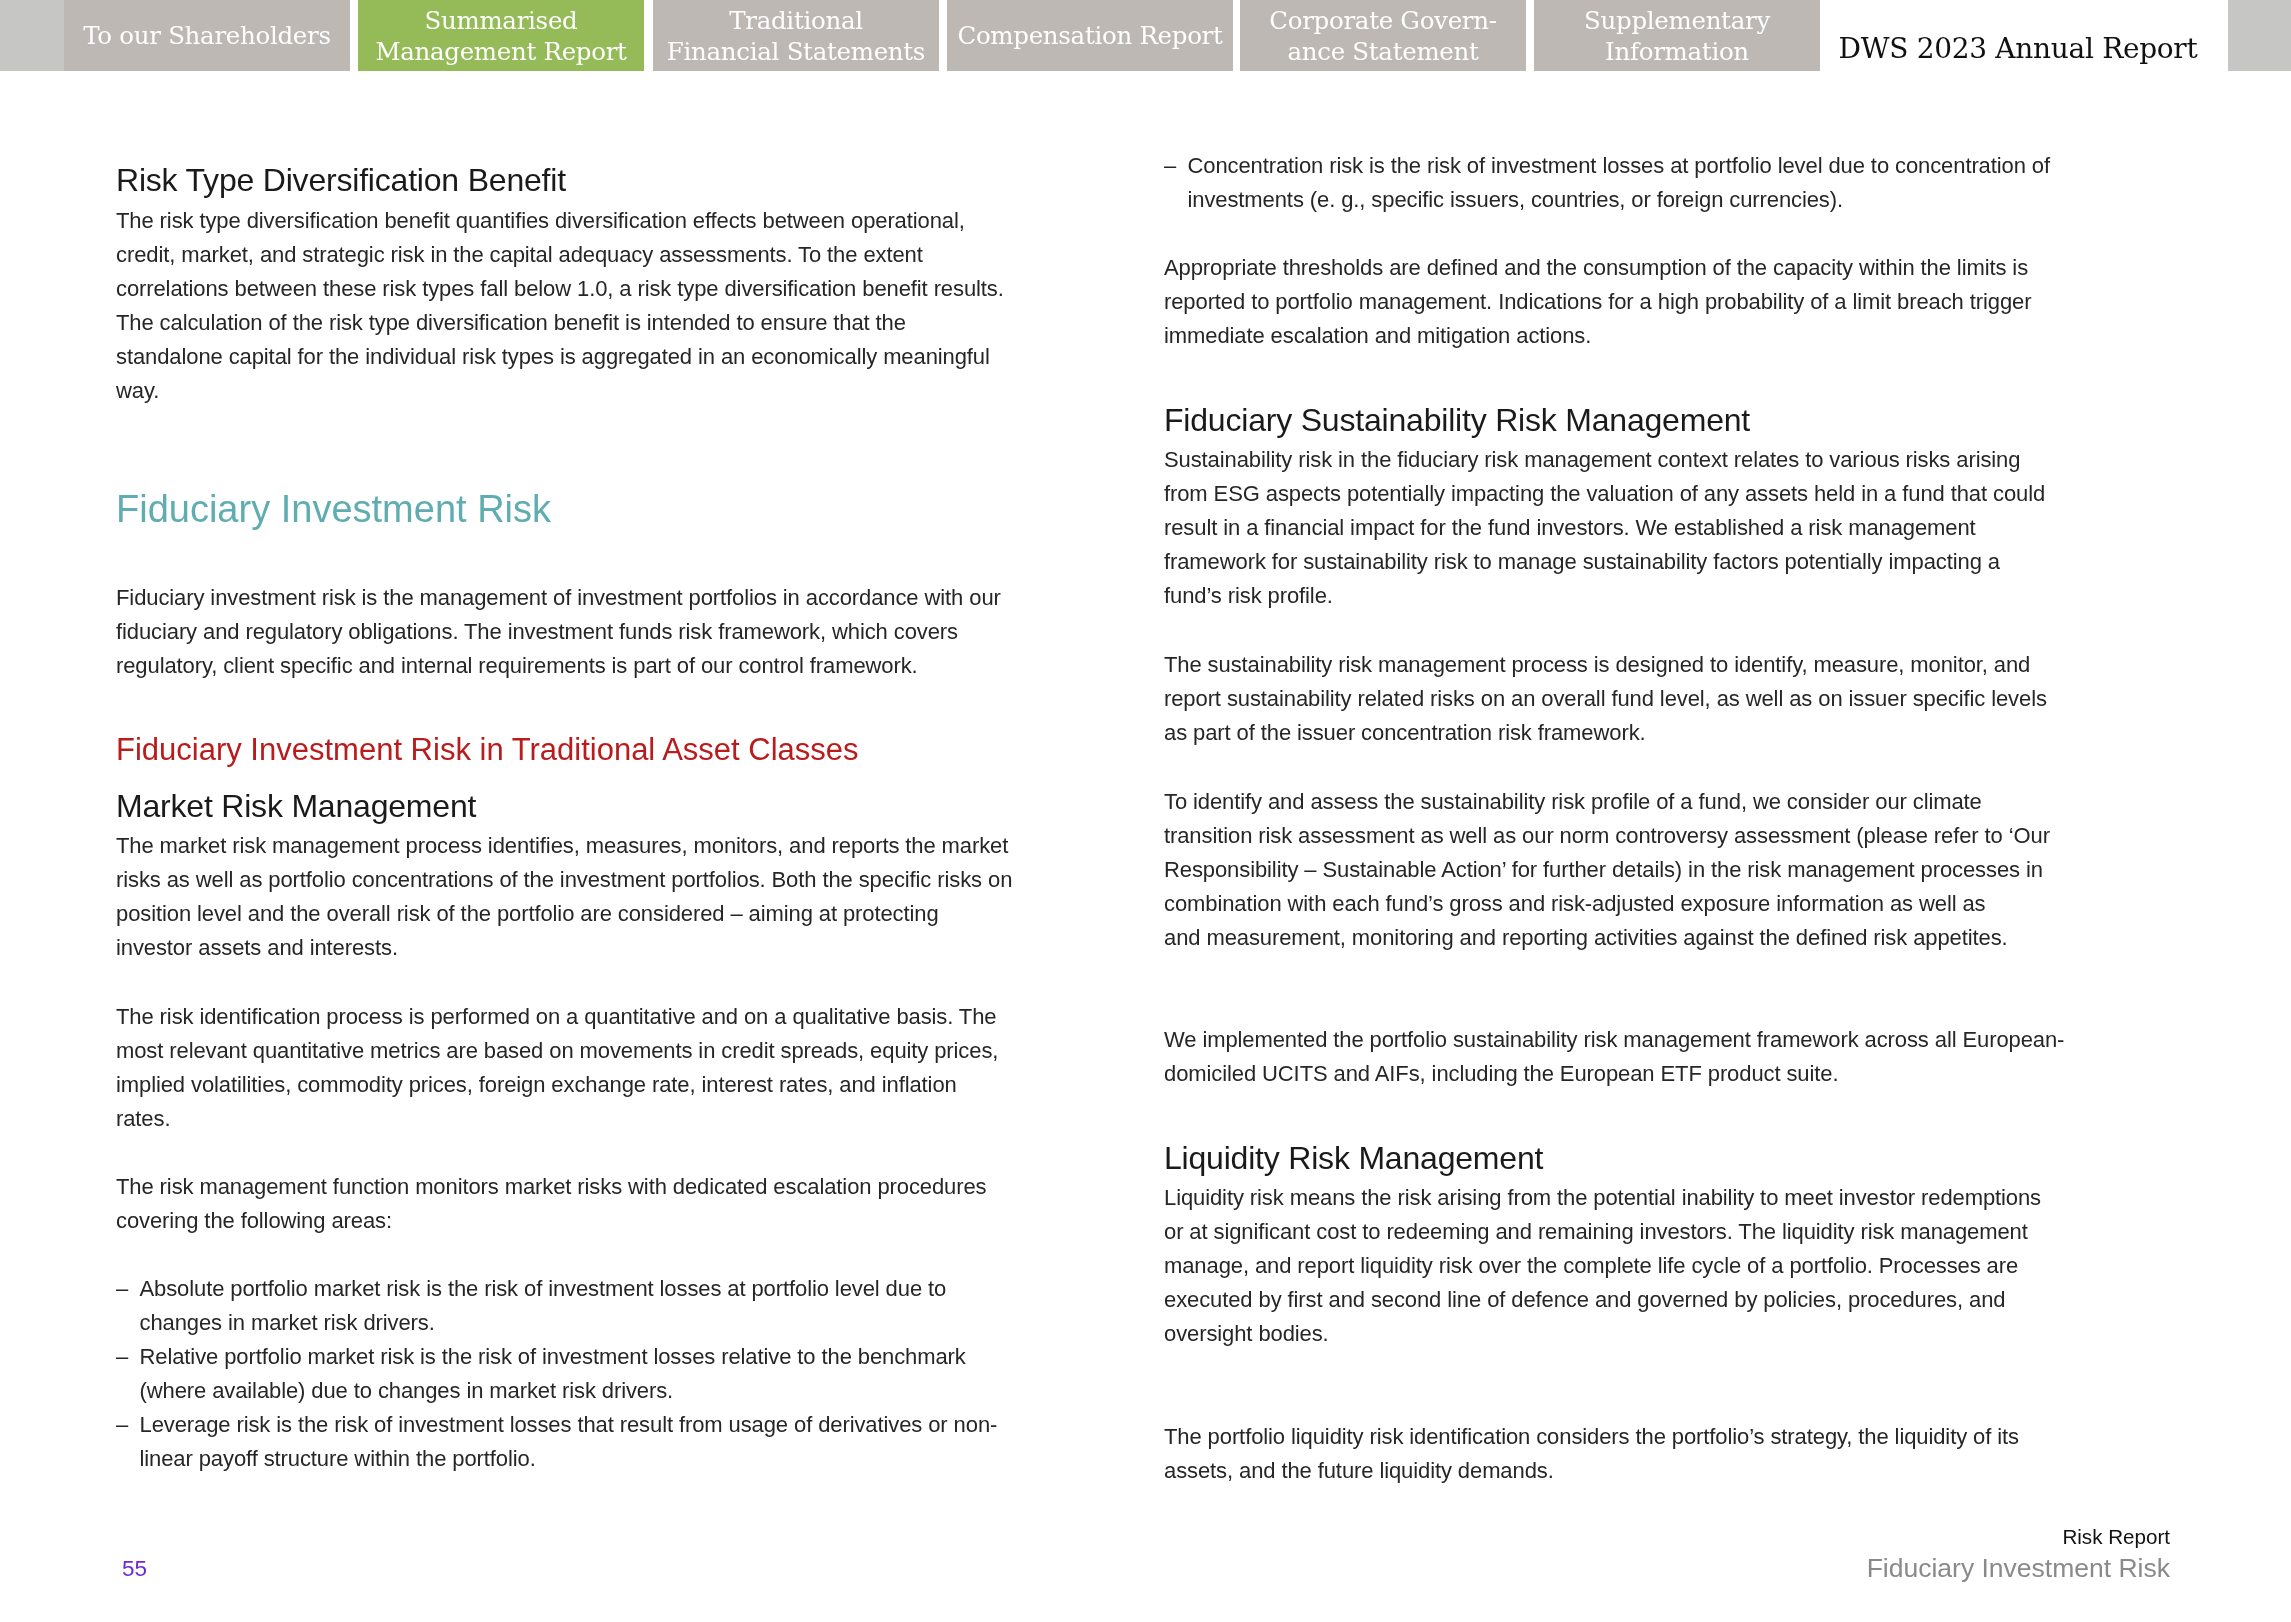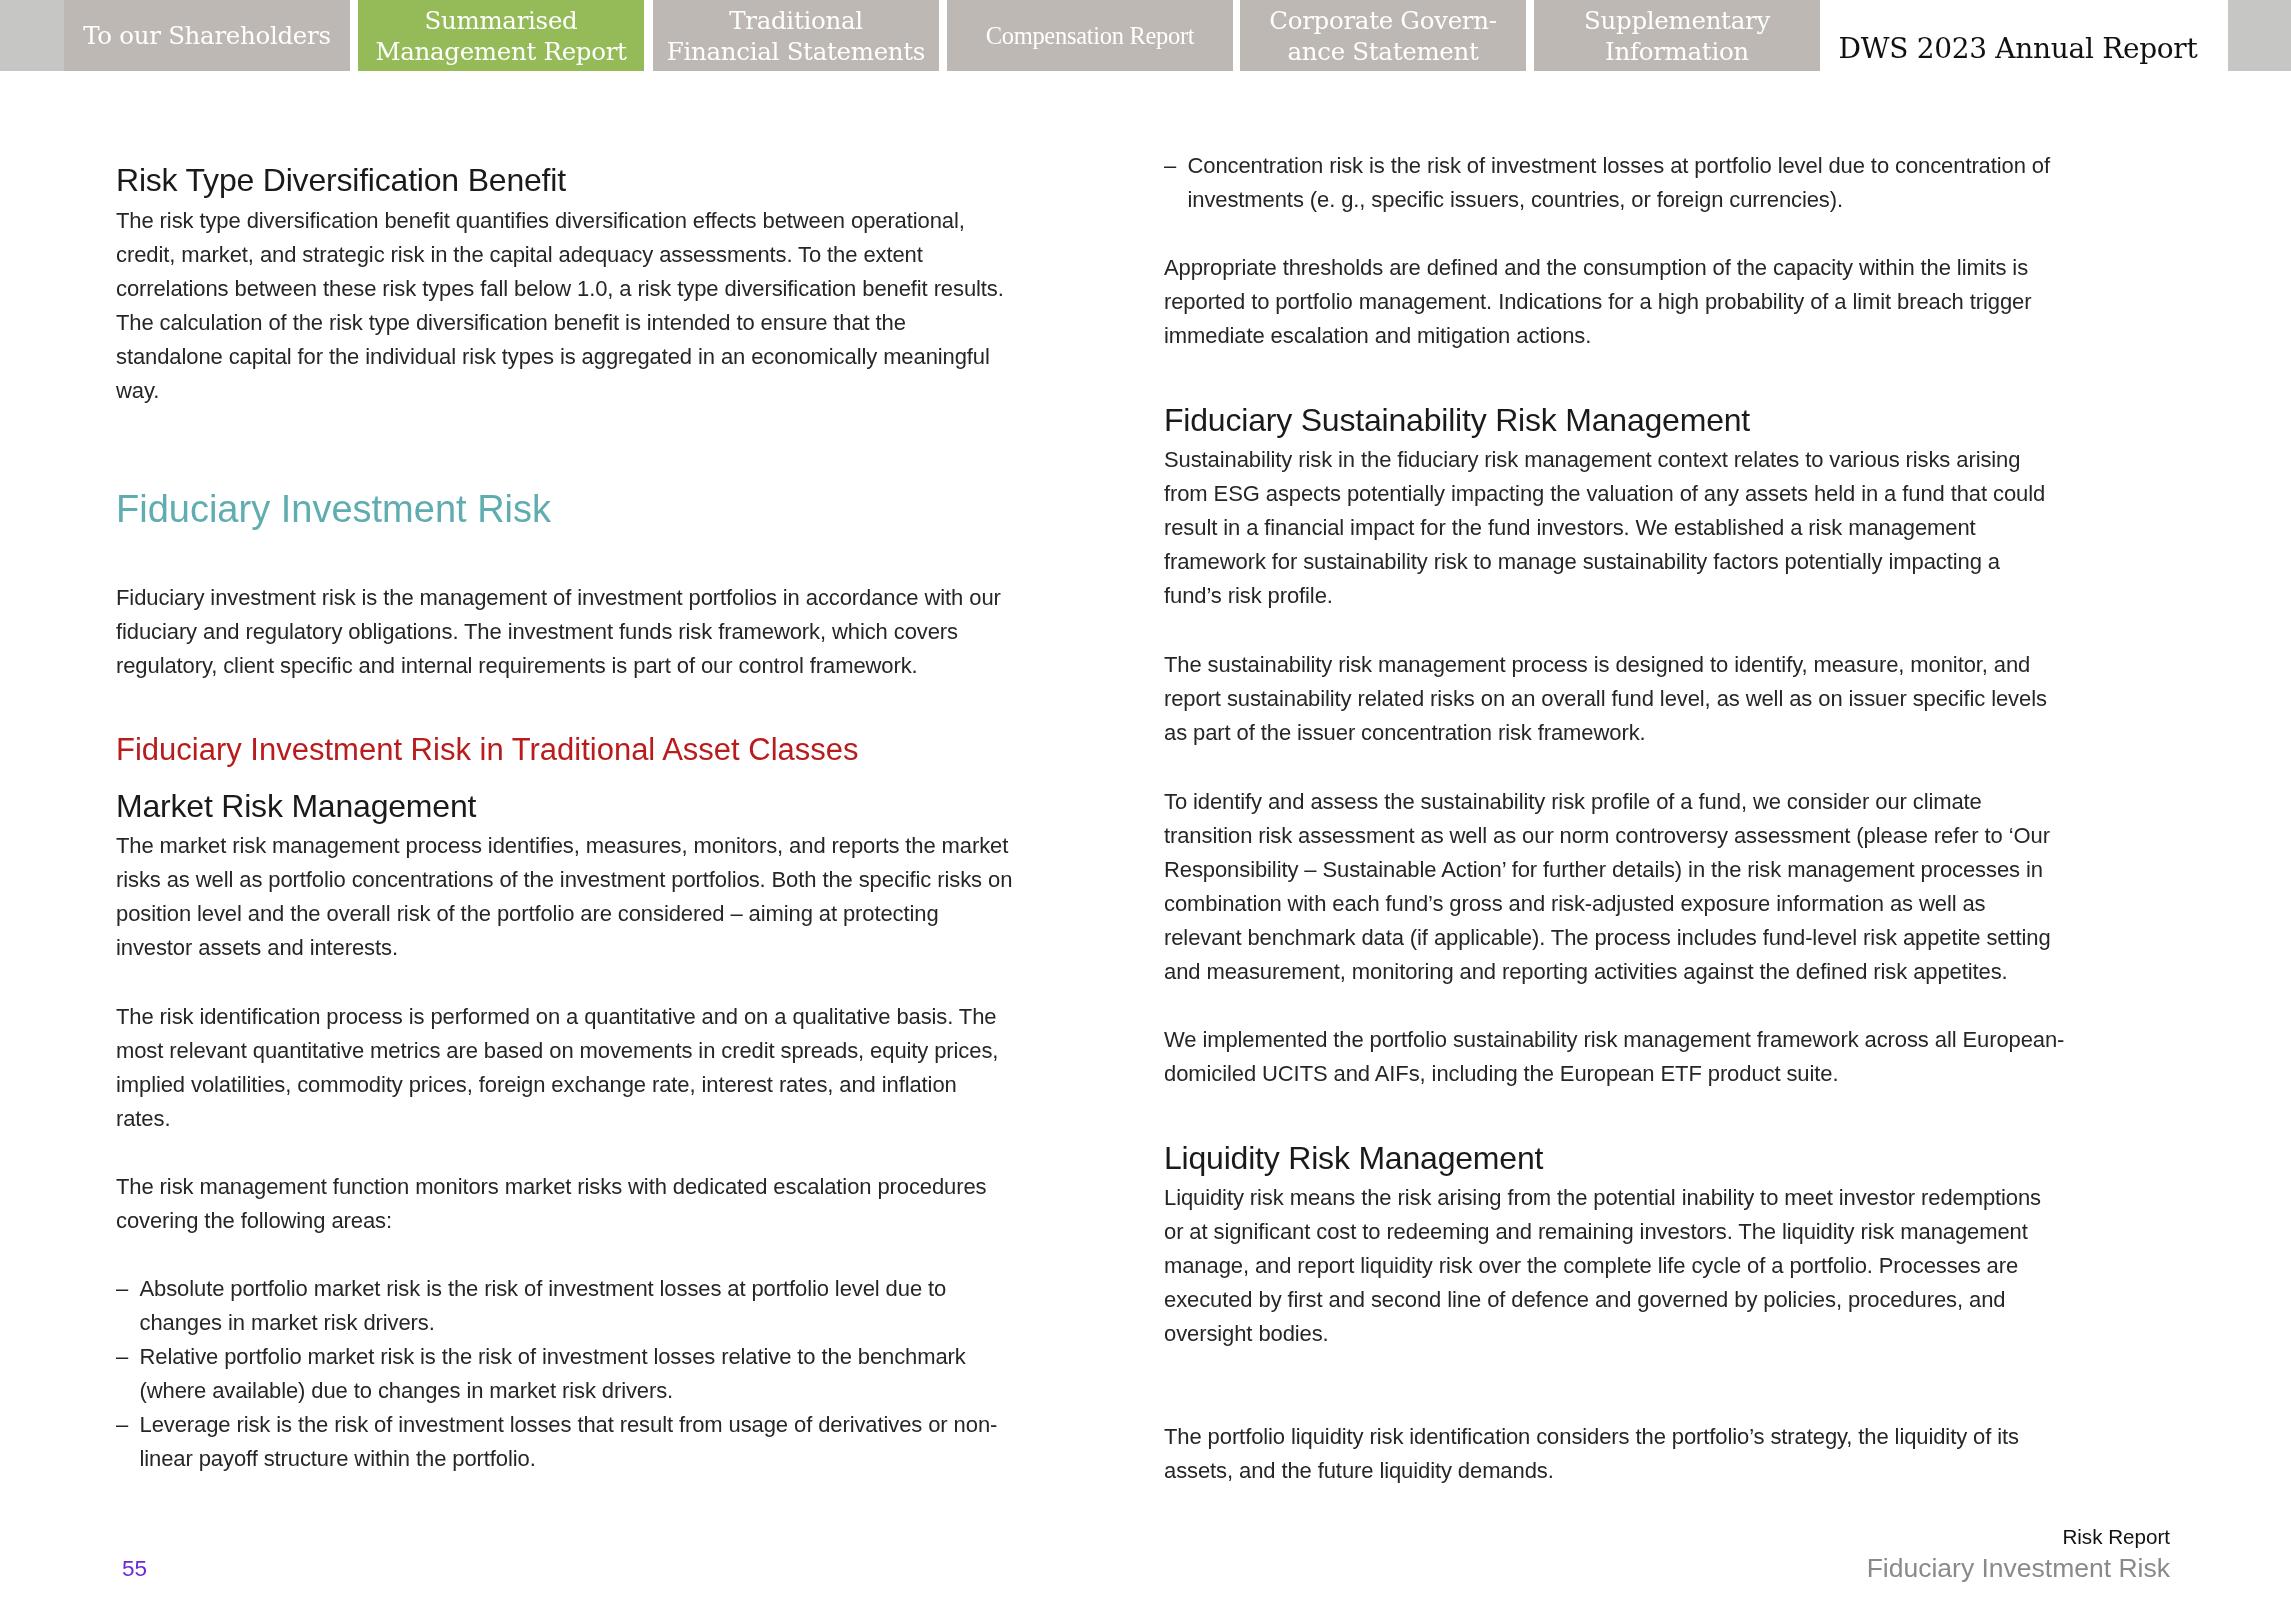--- a/index.html
+++ b/index.html
@@ -73,21 +73,21 @@
       <span class="line">Summarised</span>
       <span class="line">Management Report</span>
     </div>
   </div>
   <div class="nav-tab" style="left:653px;">
     <div>
       <span class="line">Traditional</span>
       <span class="line">Financial Statements</span>
     </div>
   </div>
-  <div class="nav-tab" style="left:947px;font-family:Liberation Serif, serif;">
+  <div class="nav-tab" style="left:947px;">
     <div>
       <span class="line">Compensation Report</span>
     </div>
   </div>
   <div class="nav-tab" style="left:1240px;">
     <div>
       <span class="line">Corporate Govern-</span>
       <span class="line">ance Statement</span>
     </div>
   </div>
@@ -194,21 +194,20 @@
   <div class="blk p" style="top:648px;">
     <span class="line">The sustainability risk management process is designed to identify, measure, monitor, and</span>
     <span class="line">report sustainability related risks on an overall fund level, as well as on issuer specific levels</span>
     <span class="line">as part of the issuer concentration risk framework.</span>
   </div>
   <div class="blk p" style="top:785px;">
     <span class="line">To identify and assess the sustainability risk profile of a fund, we consider our climate</span>
     <span class="line">transition risk assessment as well as our norm controversy assessment (please refer to ‘Our</span>
     <span class="line">Responsibility – Sustainable Action’ for further details) in the risk management processes in</span>
     <span class="line">combination with each fund’s gross and risk-adjusted exposure information as well as</span>
-    <span class="line">relevant benchmark data (if applicable). The process includes fund-level risk appetite setting</span>
     <span class="line">and measurement, monitoring and reporting activities against the defined risk appetites.</span>
   </div>
   <div class="blk p" style="top:1023px;">
     <span class="line">We implemented the portfolio sustainability risk management framework across all European-</span>
     <span class="line">domiciled UCITS and AIFs, including the European ETF product suite.</span>
   </div>
 
   <div class="blk" style="top:1127px;">
     <h3 class="h3">Liquidity Risk Management</h3>
   </div>

